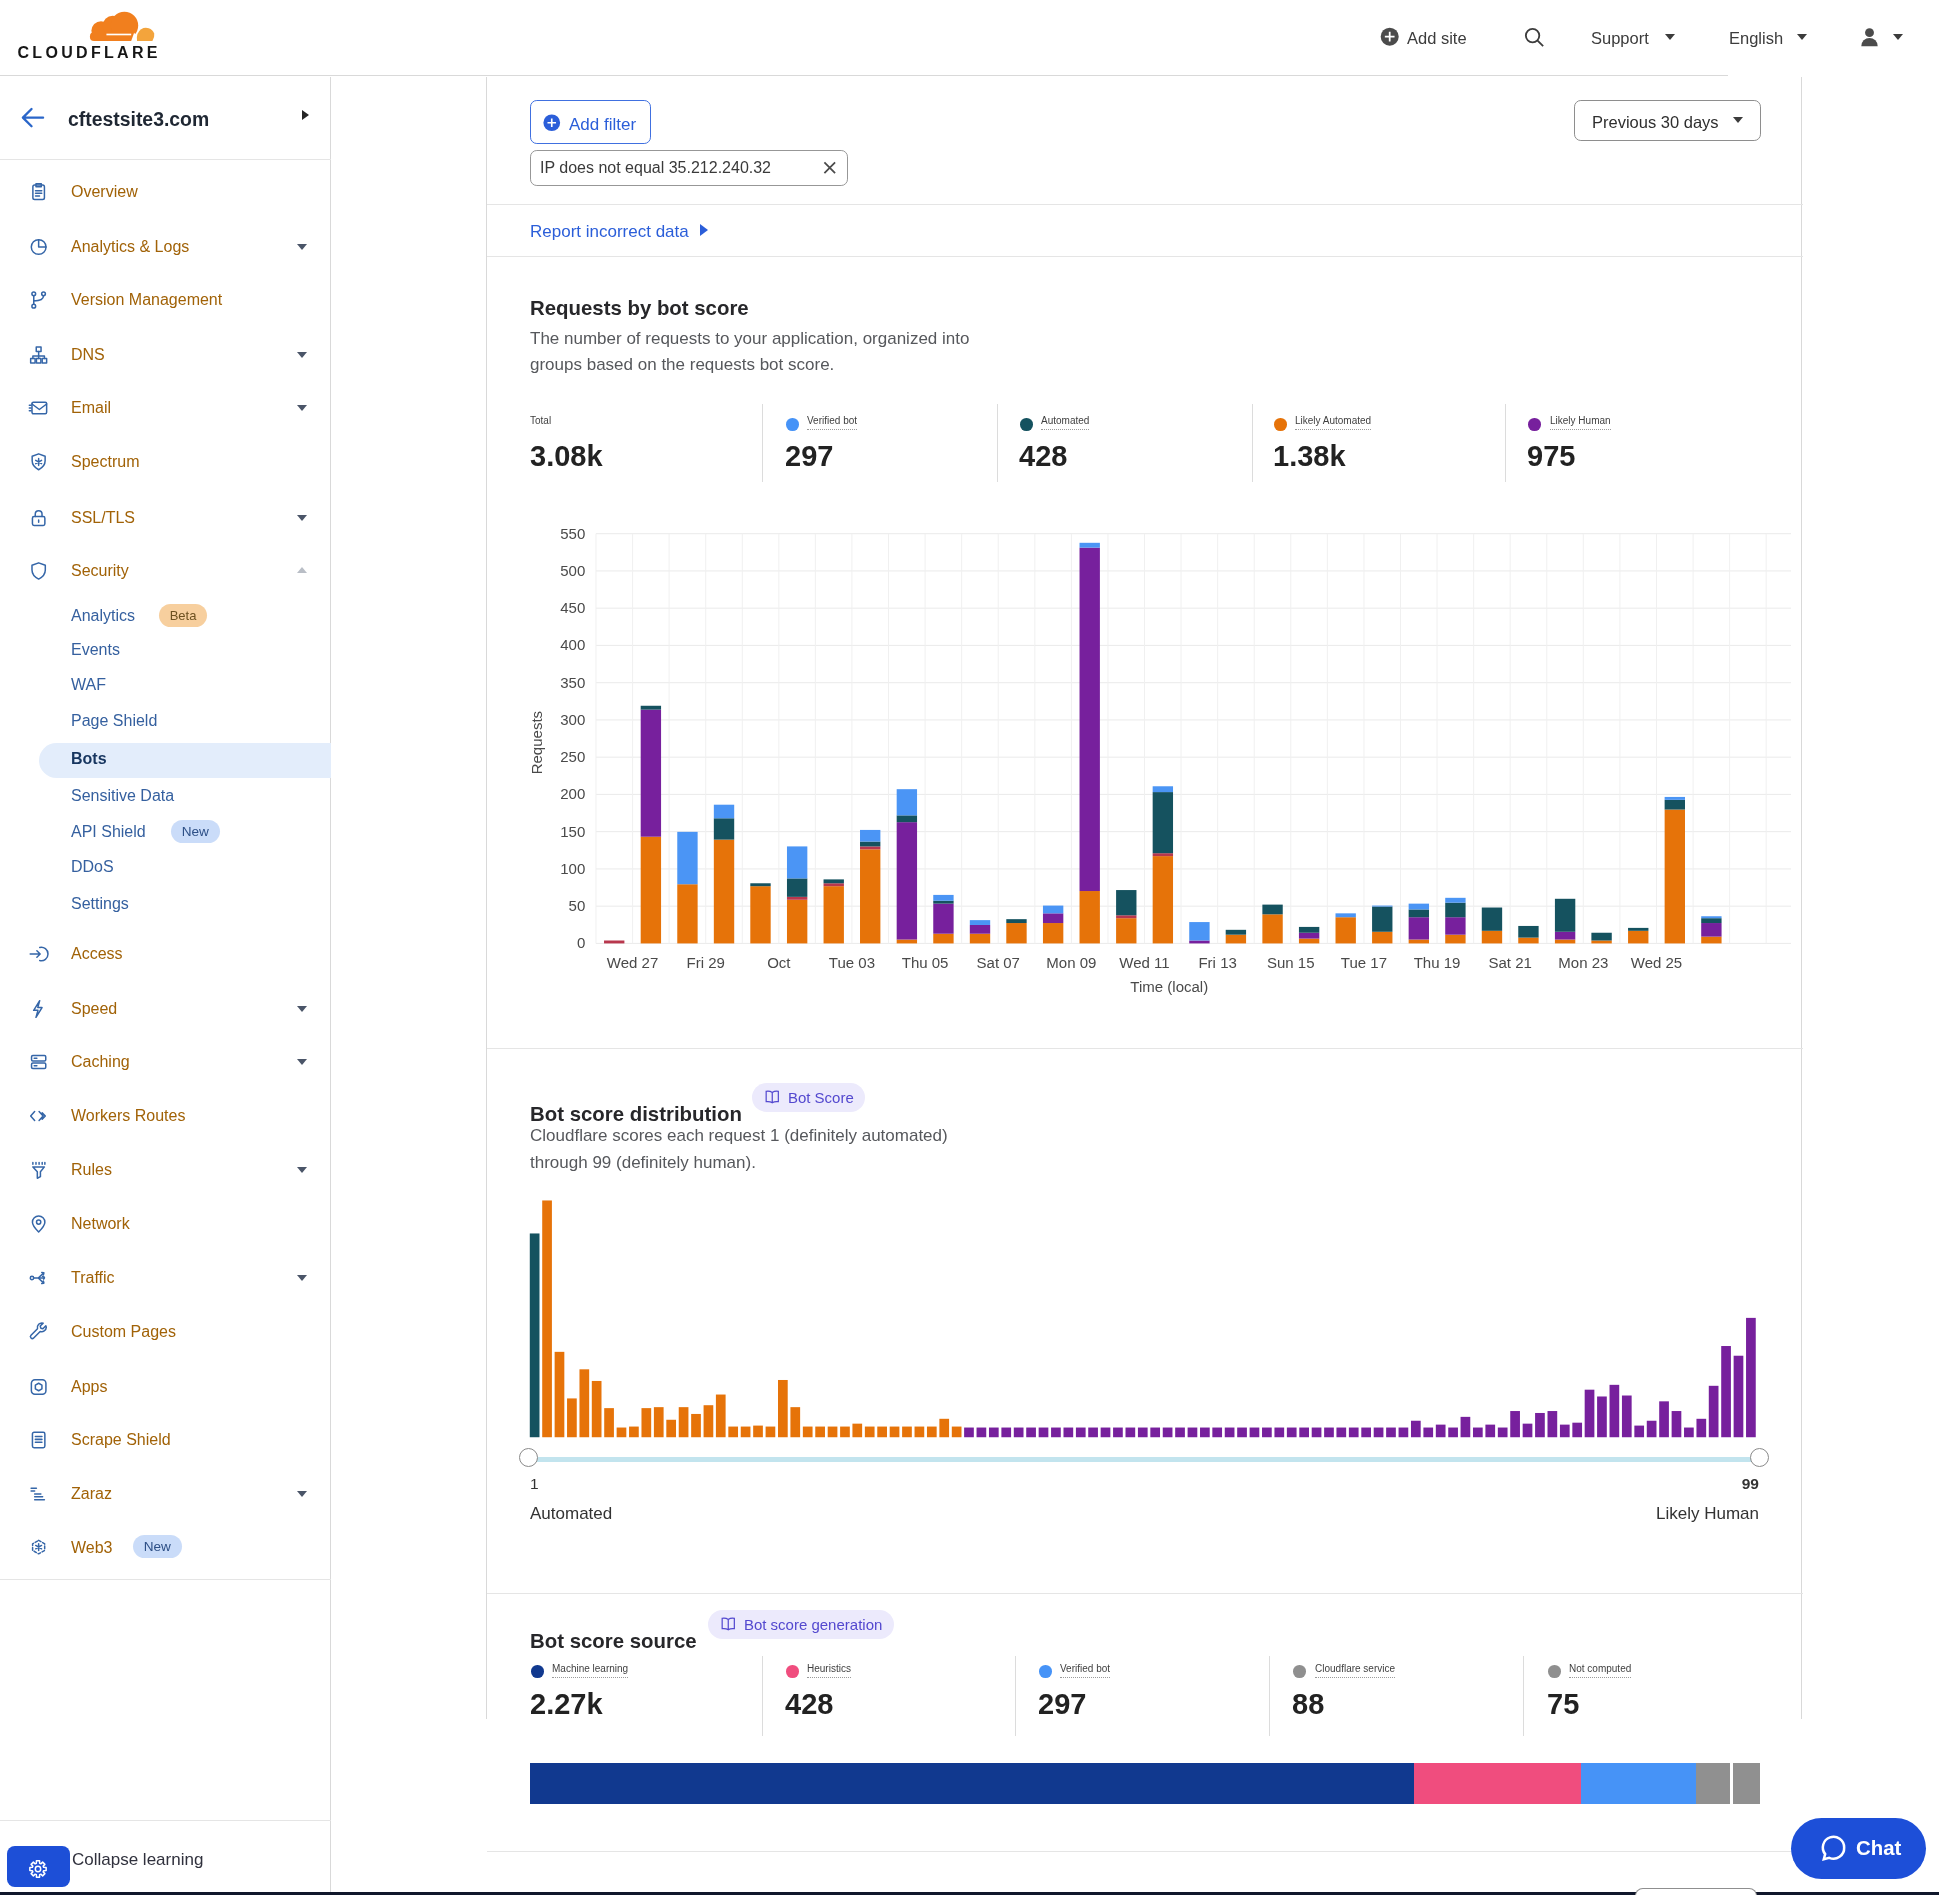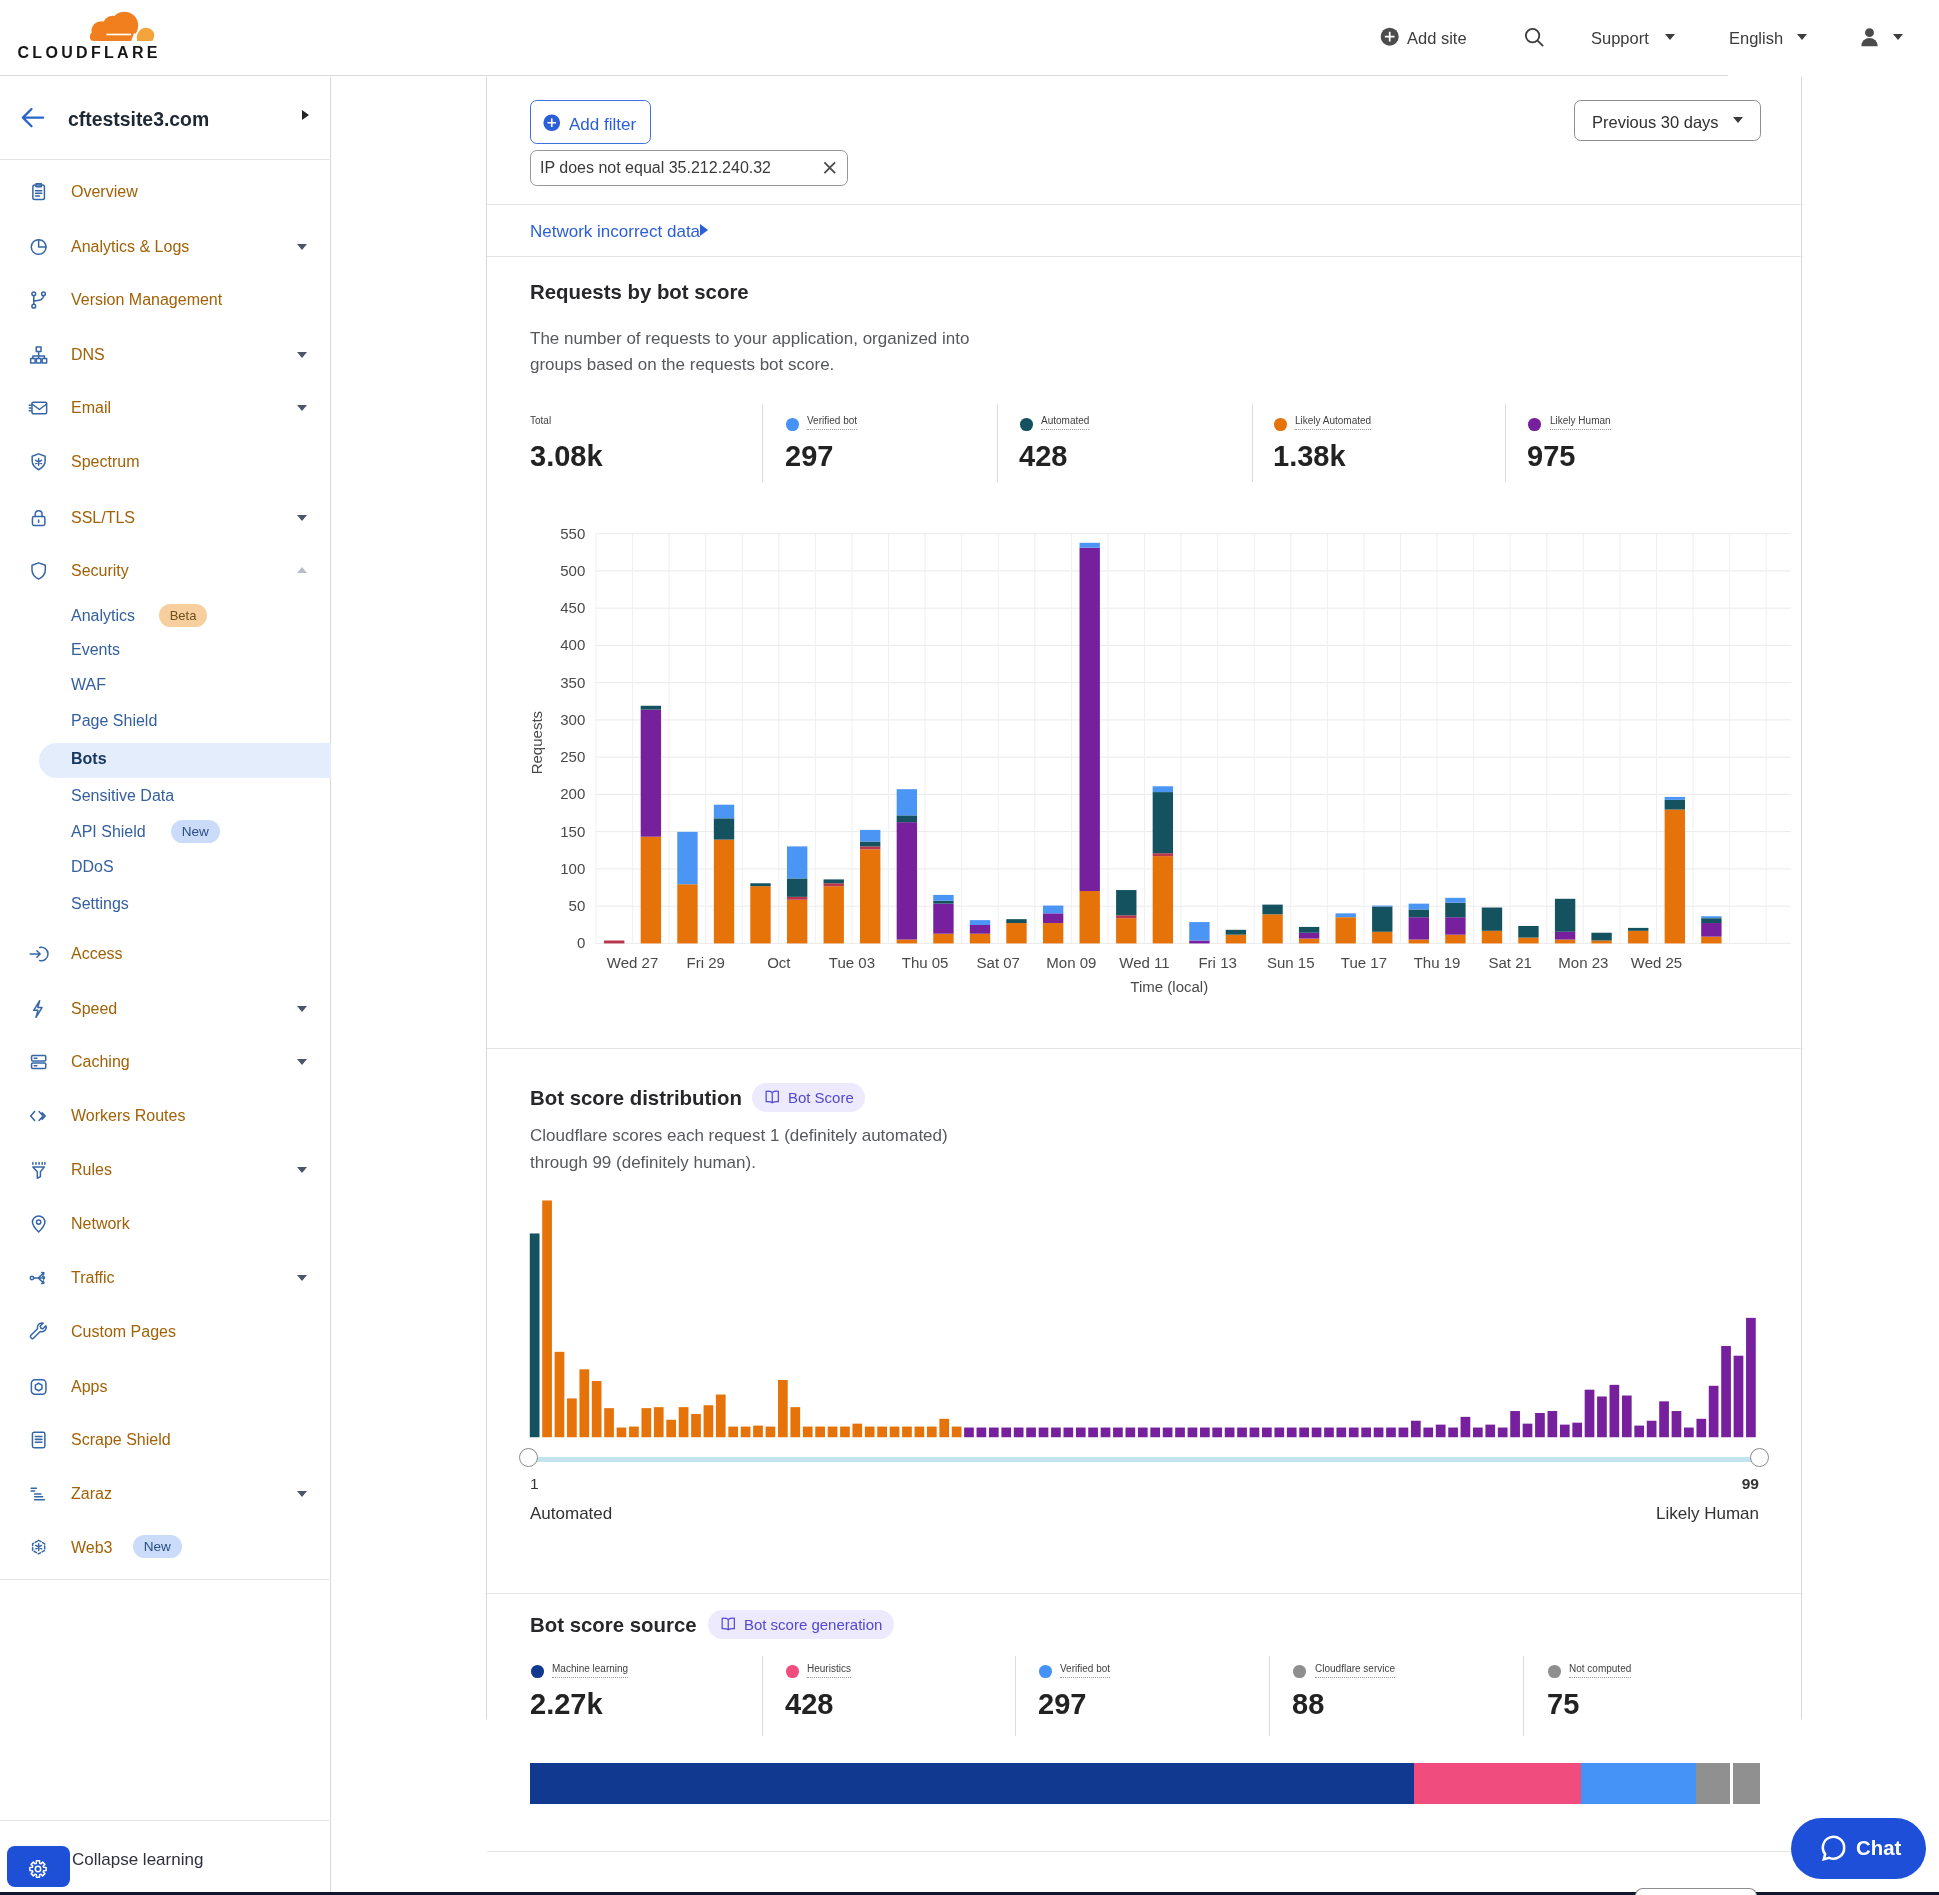--- a/index.html
+++ b/index.html
@@ -14,21 +14,21 @@
 .navsub{position:absolute;left:71px;font-size:16px;color:#35609f;white-space:nowrap;transform:translateY(-50%);}
 .navicon{position:absolute;left:28px;width:21.3px;height:21.3px;transform:translateY(-50%);}
 .caret-dn{position:absolute;width:0;height:0;border-left:5.8px solid transparent;border-right:5.8px solid transparent;border-top:6.8px solid #4a5568;}
 .divider{position:absolute;background:#e5e5e5;height:1px;}
 .vdiv{position:absolute;background:#dcdcdc;width:1px;}
 .leglabel{font-size:10px;color:#3f3f3f;border-bottom:1.5px dotted #9a9a9a;padding-bottom:2.9px;line-height:1;white-space:nowrap;}
 .legval{position:absolute;font-size:29px;font-weight:bold;color:#222;line-height:1;}
 .dot{position:absolute;width:12.6px;height:12.6px;border-radius:50%;}
 .badge{position:absolute;background:#eceafc;color:#5348cf;font-size:15px;border-radius:14.6px;display:flex;align-items:center;padding:0 11.6px;height:29px;white-space:nowrap;}
 .desc{position:absolute;font-size:17px;color:#56585c;line-height:1;white-space:nowrap;}
-h3{position:absolute;font-size:20.4px;font-weight:bold;color:#27272a;line-height:1;white-space:nowrap;}
+h3{position:absolute;font-size:20.4px;font-weight:bold;color:#27272a;line-height:1;white-space:nowrap;margin-top:16px;}
 </style></head><body>
 <div id="page">
 <div class="hdr">
  <svg class="abs" style="left:87px;top:7.8px" width="68" height="35" viewBox="0 0 70 36">
   <g fill="#f17f1e">
    <rect x="3" y="25" width="46.5" height="9" rx="4.2"></rect>
    <circle cx="14.5" cy="23.5" r="10"></circle>
    <circle cx="26.5" cy="18.5" r="10.5"></circle>
    <circle cx="38.5" cy="18" r="14.2"></circle>
   </g>
@@ -210,21 +210,21 @@
 <div class="abs" style="left:82px;top:38px;font-size:17px;color:#2b5ed9;">Add filter</div>
 <div class="abs" style="left:1087px;top:23px;width:187px;height:41px;border:1px solid #8e8e8e;border-radius:6.8px;"></div>
 <div class="abs" style="left:1105px;top:36px;font-size:16.5px;color:#2f2f2f;">Previous 30 days</div>
 <div class="caret-dn" style="left:1246px;top:40px;border-top-color:#3c3c3c;"></div>
 <div class="abs" style="left:43px;top:73px;width:318px;height:36px;border:1px solid #979797;border-radius:6.8px;"></div>
 <div class="abs" style="left:53px;top:82px;font-size:16px;color:#3a3a3a;">IP does not equal 35.212.240.32</div>
 <svg class="abs" style="left:334px;top:82px" width="17.5" height="17.5" viewBox="0 0 18 18">
         <path d="M3.5 3.5l11 11M14.5 3.5l-11 11" stroke="#4a4a4a" stroke-width="1.8"></path>
       </svg>
 <div class="divider" style="left:0;top:127px;width:1316px;"></div>
-<div class="abs" style="left:43px;top:145px;font-size:17px;color:#2b5ed9;">Network incorrect data</div>
+<div class="abs" style="left:43px;top:145px;font-size:17px;color:#2b5ed9;">Report incorrect data</div>
 <div class="abs" style="left:213px;top:147px;width:0;height:0;border-top:6.8px solid transparent;border-bottom:6.8px solid transparent;border-left:8.7px solid #2b5ed9;"></div>
 <div class="divider" style="left:0;top:179px;width:1316px;"></div>
 <h3 style="left:43px;top:205px;">Requests by bot score</h3>
 <div class="desc" style="left:43px;top:253px;">The number of requests to your application, organized into</div>
 <div class="desc" style="left:43px;top:279px;">groups based on the requests bot score.</div>
 <div class="abs leglabel" style="left:43px;top:339px;border-bottom:none;">Total</div>
 <div class="legval" style="left:43px;top:365px;">3.08k</div>
 <div class="dot" style="left:299px;top:341px;background:#4693f7;"></div>
 <div class="abs leglabel" style="left:320px;top:339px;">Verified bot</div>
 <div class="legval" style="left:298px;top:365px;">297</div>

